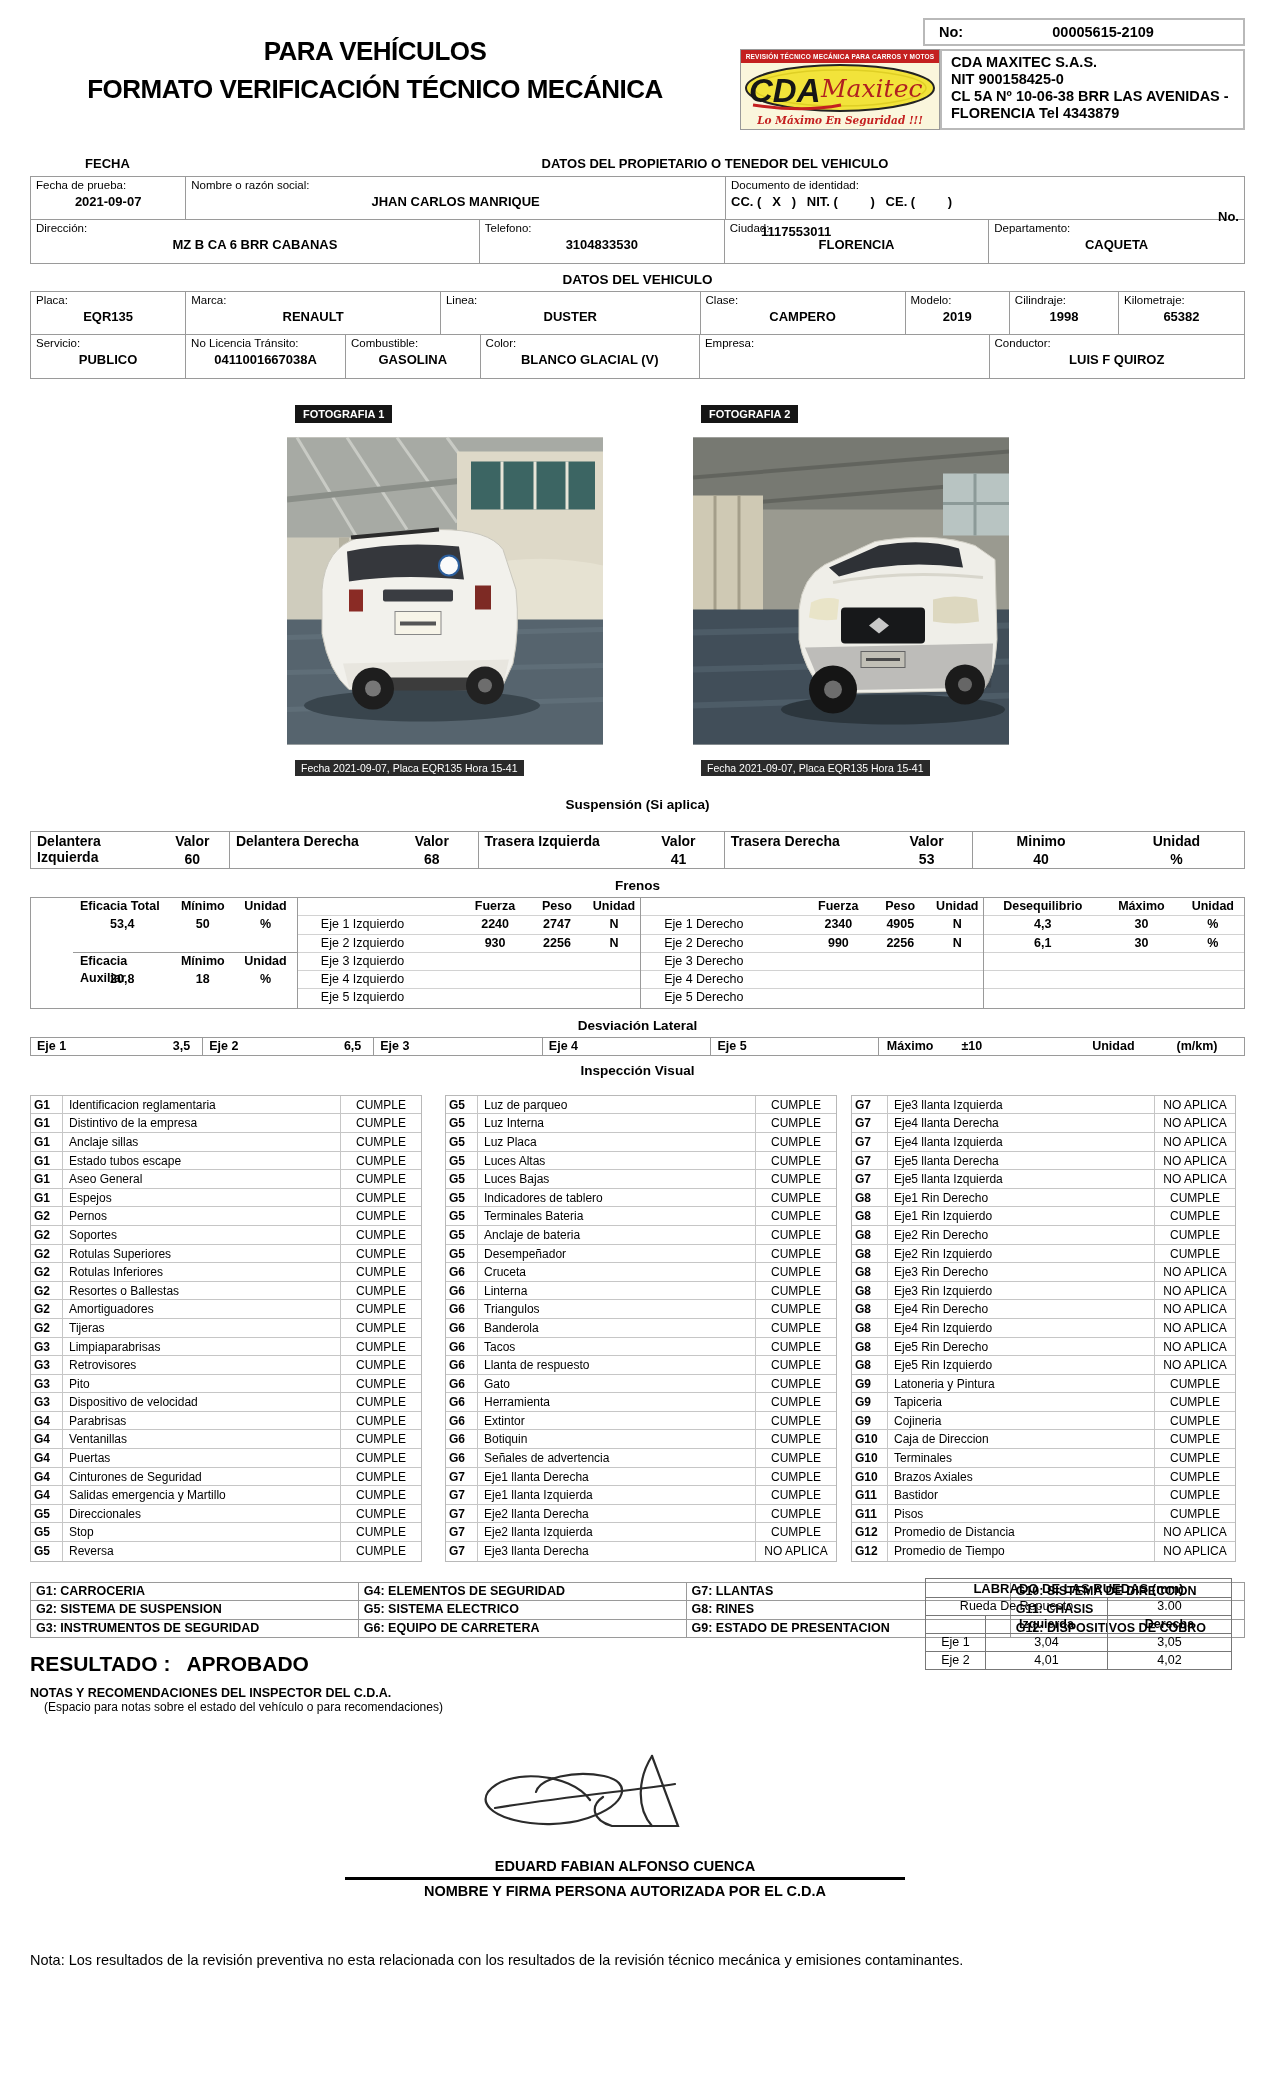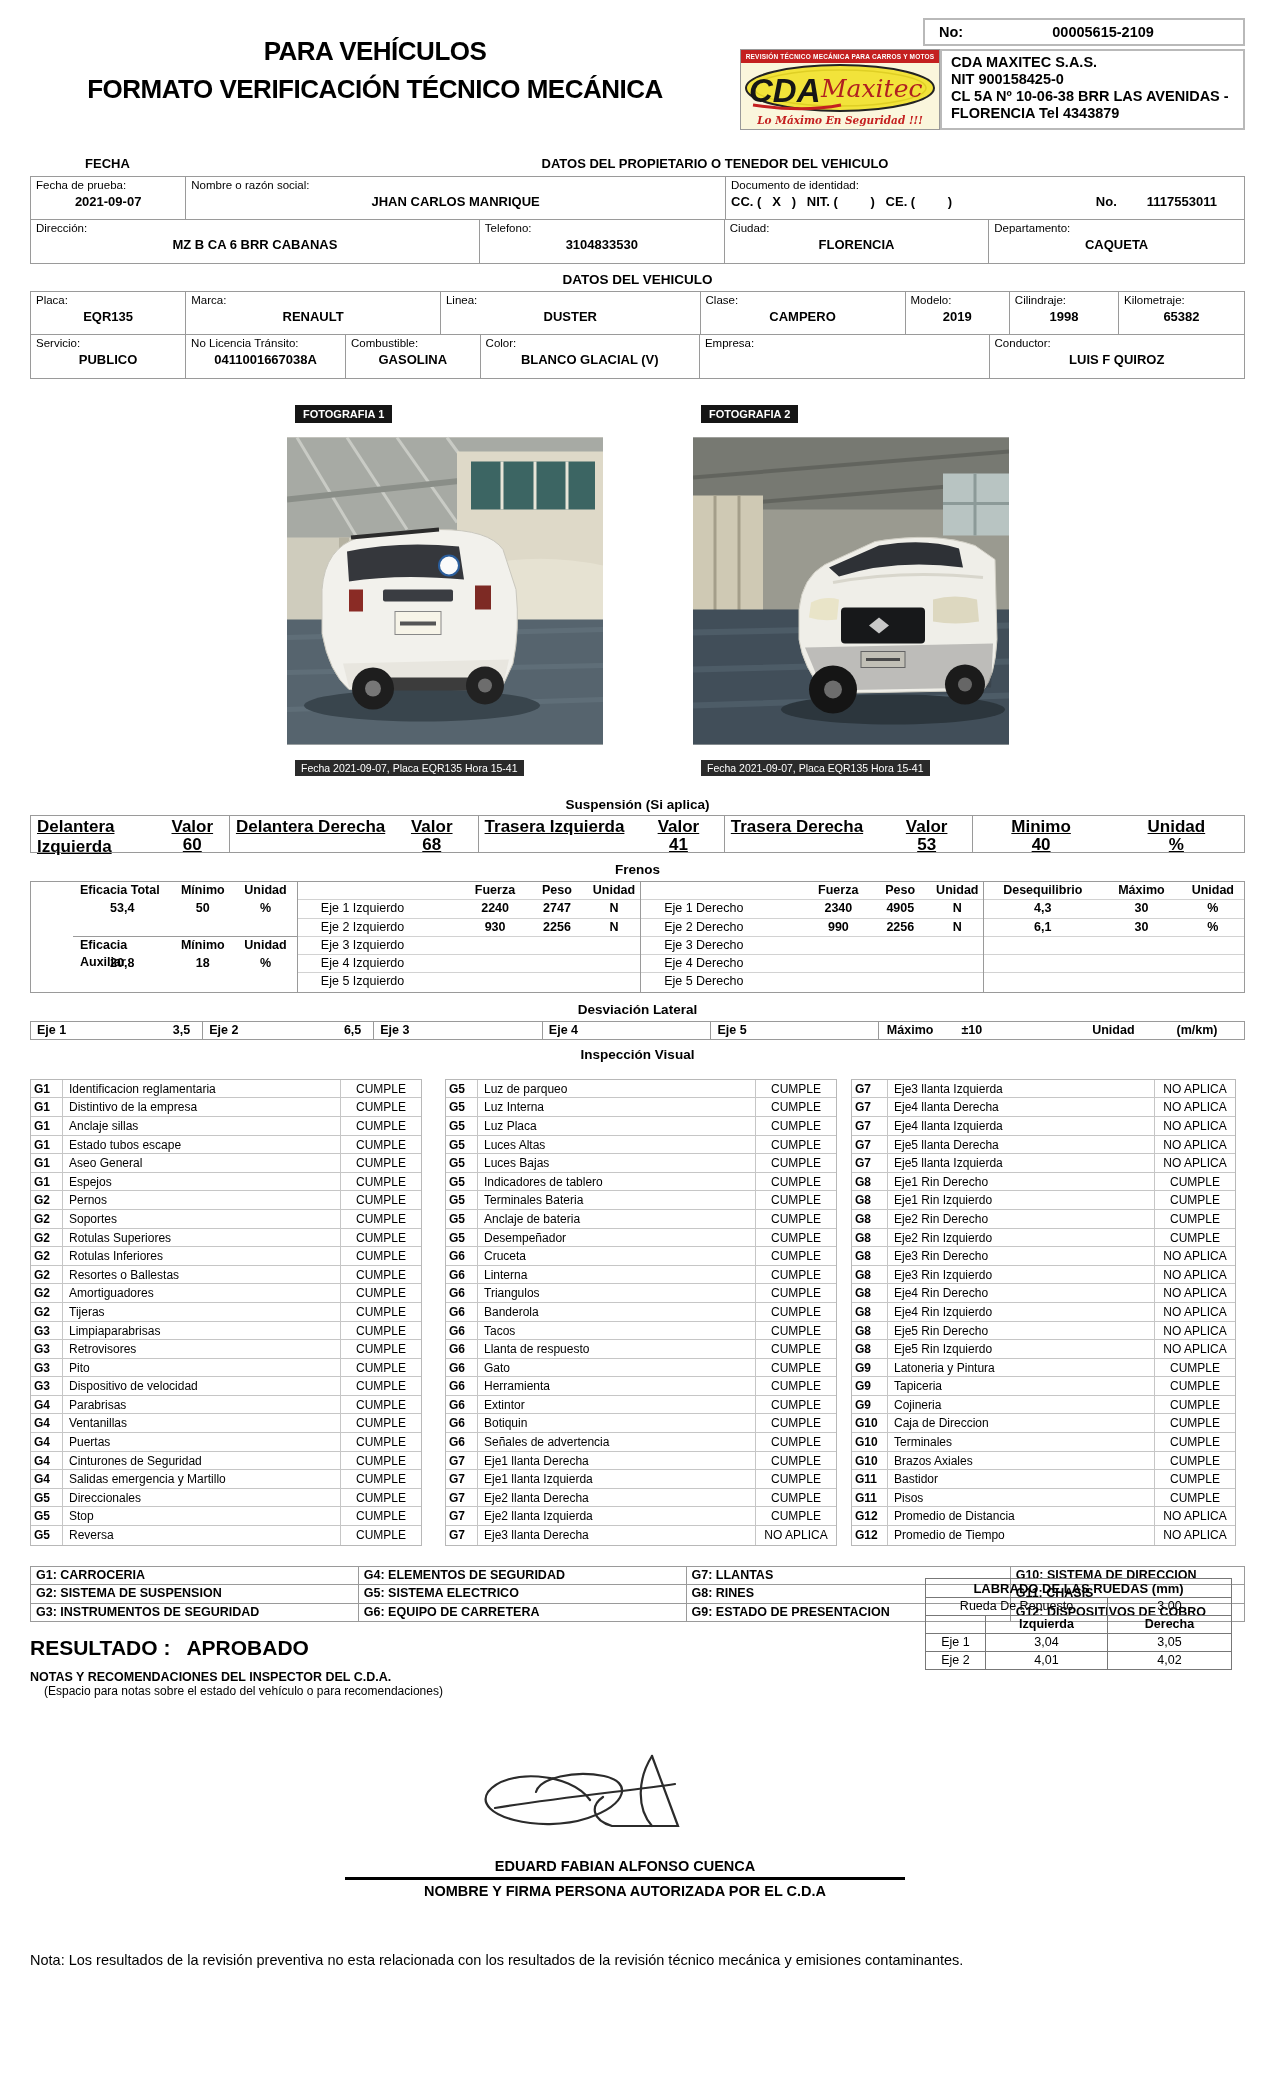--- a/index.html
+++ b/index.html
@@ -28,33 +28,33 @@
   .sec-title { text-align:center; font-weight:bold; font-size:13.5px; }
 
   
   .dtable { border:1px solid #9a9a9a; margin-top:5px; }
   .drow { display:flex; border-bottom:1px solid #9a9a9a; height:43px; }
   .drow:last-child { border-bottom:none; }
   .cell { border-right:1px solid #9a9a9a; padding:2px 5px 0 5px; }
   .cell:last-child { border-right:none; }
   .lbl { font-size:11.5px; }
   .val { font-weight:bold; font-size:13px; text-align:center; margin-top:3px; min-height:15px; }
-  .doc-line { display:flex; font-weight:bold; font-size:13px; white-space:pre; margin-top:3px; }
+  .doc-line { display:flex; font-weight:bold; font-size:13px; white-space:pre; margin-top:3px;flex-direction:column; }
   .doc-no-label { margin-left:auto;text-align:center; }
   .doc-no { margin-left:30px; margin-right:22px; }
 
   
   .photos { margin-top:18px; margin-left:257px; display:flex; gap:90px; }
   .photo { width:316px; height:388px; position:relative; }
   .photo svg { display:block; width:100%; height:100%; }
   .photo-label { position:absolute; top:8px; left:8px; background:#151515; color:#fff; font-size:11px; font-weight:bold; padding:3px 8px; }
   .photo-caption { position:absolute; bottom:9px; left:8px; background:rgba(12,12,12,0.88); color:#fff; font-size:10.5px; padding:2px 6px; white-space:nowrap; }
 
   
-  .susp { display:flex; border:1px solid #9a9a9a; height:38px; margin-top:3px; font-weight:bold; font-size:17px;text-decoration:underline; }
+  .susp { display:flex; border:1px solid #9a9a9a; height:38px; margin-top:19px; font-weight:bold; font-size:14px; }
   .sgroup { border-right:1px solid #9a9a9a; display:grid; grid-template-columns:63% 37%; grid-auto-rows:18px; padding-top:1px; }
   .sgroup .sg-l { padding-left:6px; }
   .sgroup .sg-c { text-align:center; }
   .slast { flex:1; display:grid; grid-template-columns:50% 50%; grid-auto-rows:18px; padding-top:1px; }
   .slast span { text-align:center; }
 
   
   .frenos { display:flex; border:1px solid #9a9a9a; margin-top:4px; font-size:12.5px; }
   .fb { border-right:1px solid #9a9a9a; }
   .fb:last-child { border-right:none; }

